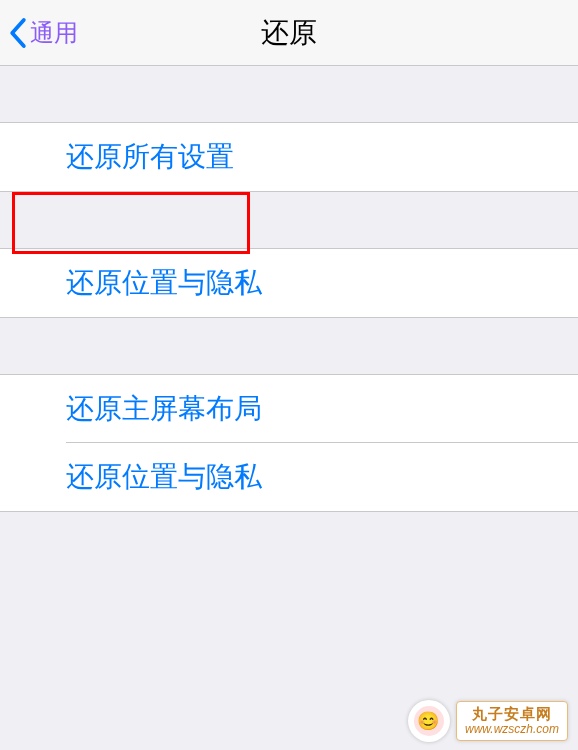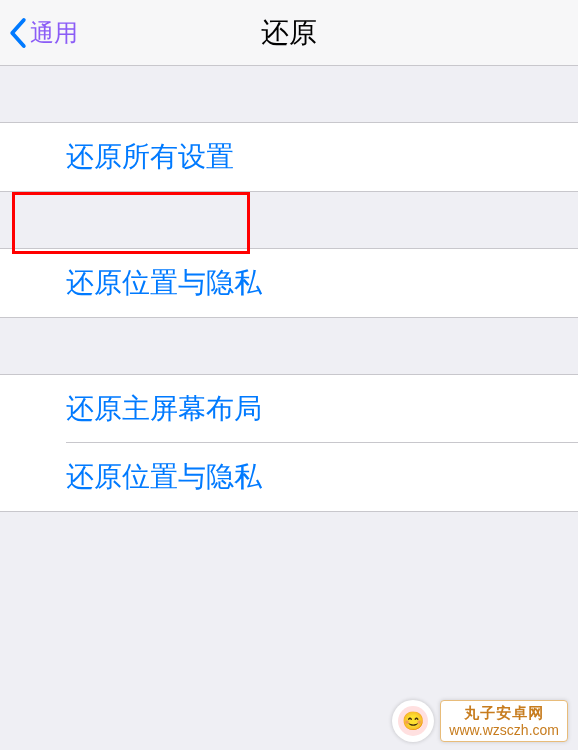--- a/index.html
+++ b/index.html
@@ -136,21 +136,22 @@
       box-shadow: 0 0 4px rgba(0,0,0,0.15);
     }
     .watermark-line1 {
       color: #c77c1e;
       font-size: 15px;
       font-weight: 700;
       letter-spacing: 1px;
     }
     .watermark-line2 {
       color: #c77c1e;
-      font-size: 14px;
+      font-size: 12px;
+      font-style: italic;
     }
   </style>
 </head>
 <body>
 
 <div class="header">
   <div class="back-button">
     <span class="chevron-left">
       <svg viewBox="0 0 12 22" fill="none">
         <path d="M10 2 L2 11 L10 20" stroke="#007aff" stroke-width="2.6" stroke-linecap="round" stroke-linejoin="round"></path>

